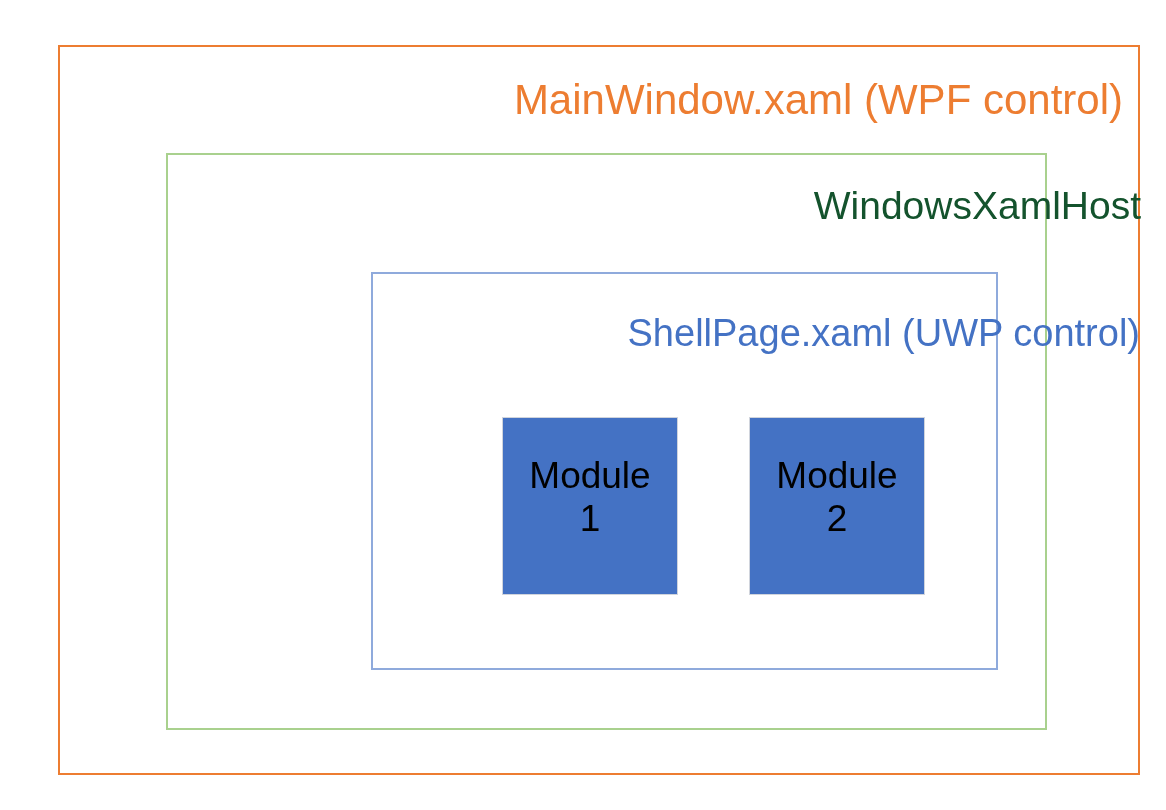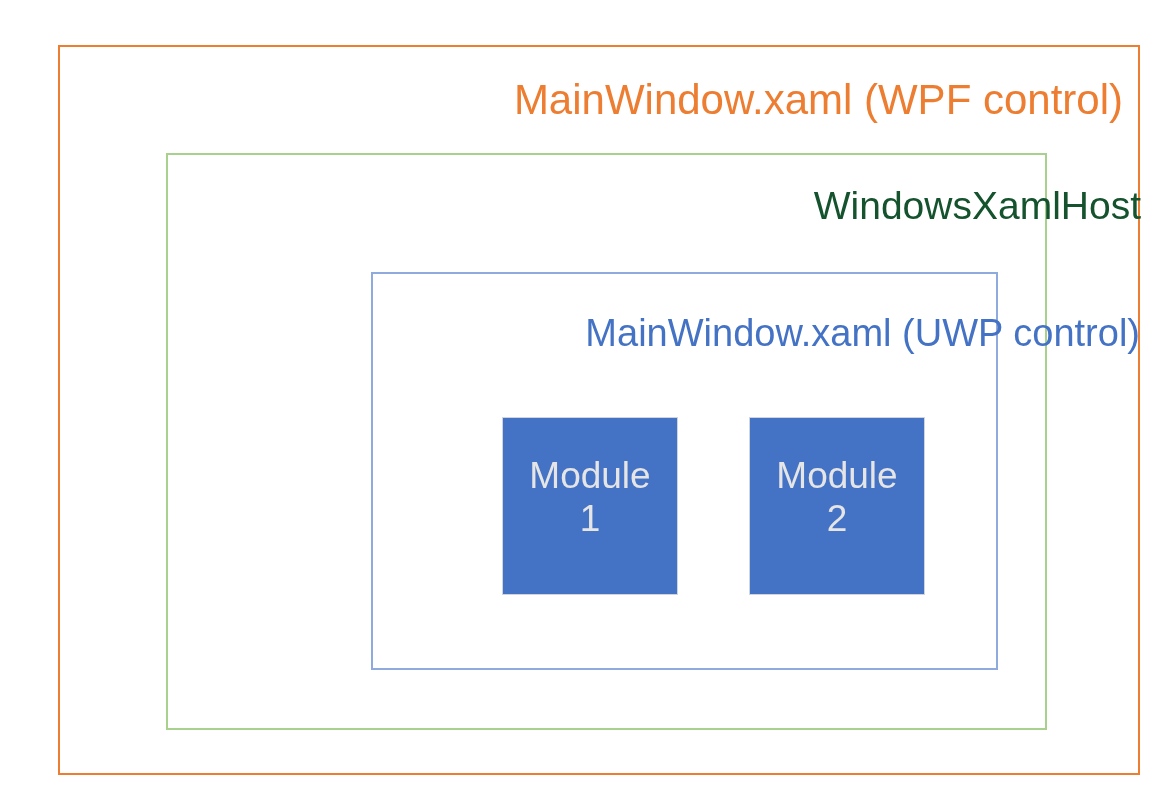--- a/index.html
+++ b/index.html
@@ -100,40 +100,40 @@
     flex-direction: column;
     align-items: center;
     justify-content: center;
     padding-bottom: 16px;
   }
   .module-1 { left: 502px; }
   .module-2 { left: 749px; }
 
   .module-label,
   .module-number {
-    color: #e5e5e5;
+    color: #000000;
     font-size: 37px;
     line-height: 1.16;
     text-align: center;
     white-space: nowrap;
   }
 </style>
 </head>
 <body>
 
 <div id="diagram-canvas">
 
   <div class="box-wpf"></div>
   <div class="caption caption-wpf">MainWindow.xaml (WPF control)</div>
 
   <div class="box-xamlhost"></div>
   <div class="caption caption-xamlhost">WindowsXamlHost</div>
 
   <div class="box-shellpage"></div>
-  <div class="caption caption-shellpage">MainWindow.xaml (UWP control)</div>
+  <div class="caption caption-shellpage">ShellPage.xaml (UWP control)</div>
 
   <div class="module-block module-1">
     <span class="module-label">Module</span>
     <span class="module-number">1</span>
   </div>
 
   <div class="module-block module-2">
     <span class="module-label">Module</span>
     <span class="module-number">2</span>
   </div>

